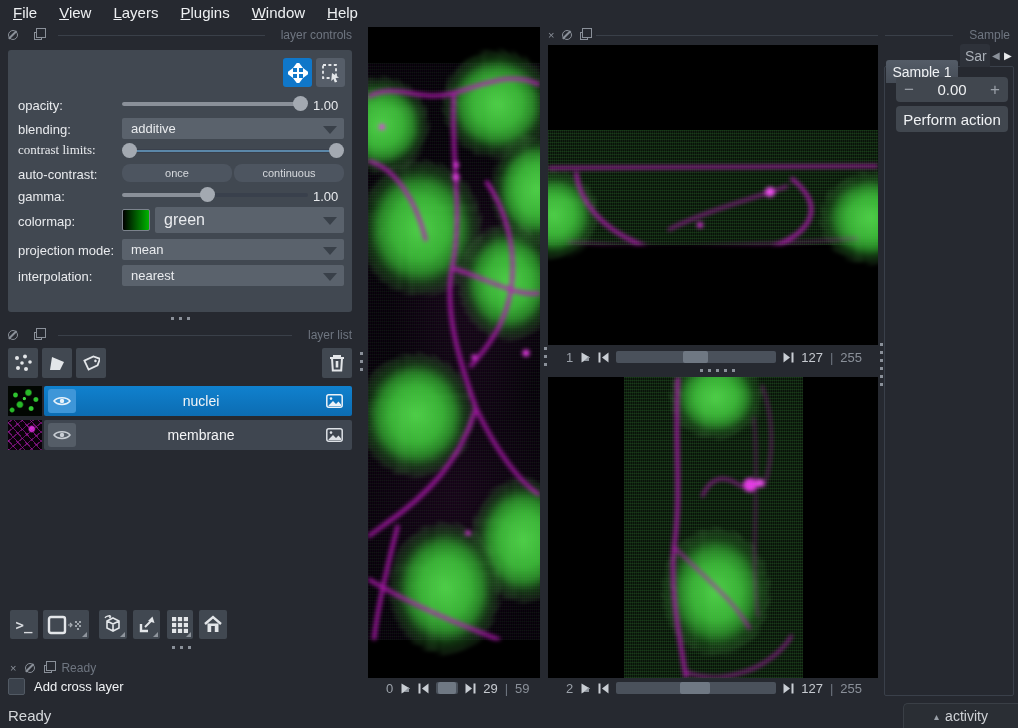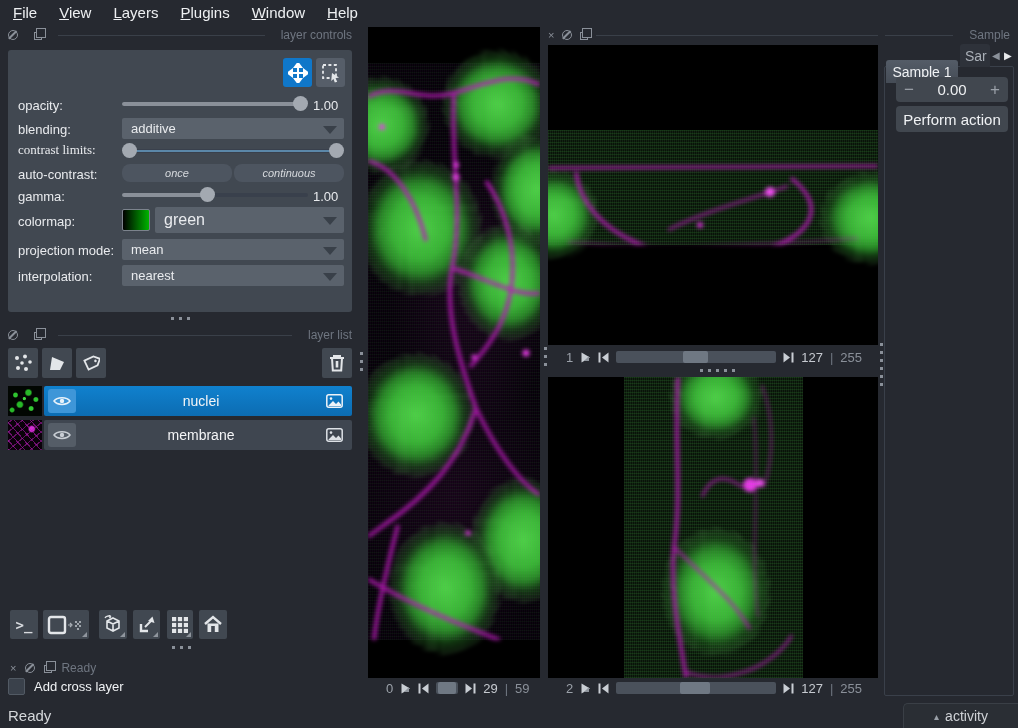--- a/index.html
+++ b/index.html
@@ -33,21 +33,21 @@
   .lc-value { position:absolute; font-size:13px; color:#e9ebee; }
   .dropdown { position:absolute; background:#5a626c; border-radius:2px; display:flex; align-items:center;
     padding-left:9px; font-size:13px; color:#e9ebee; }
   .dd-arrow { position:absolute; right:7px; top:50%; margin-top:-3px; width:0; height:0;
     border-left:7px solid transparent; border-right:7px solid transparent; border-top:8px solid #394049; }
   .hslider { position:absolute; height:15px; }
   .hs-track { position:absolute; left:0; right:0; top:6px; height:4px; background:#39404c; border-radius:2px; }
   .hs-fill { position:absolute; left:0; top:6px; height:4px; background:#8a9099; border-radius:2px; }
   .hs-handle { position:absolute; top:0; width:15px; height:15px; border-radius:50%; background:#a3a9b1; }
   .ac-btn { position:absolute; height:18px; background:#4d5560; border-radius:8px; font-size:11px;
-    color:#d6d9dd; display:flex; align-items:center; justify-content:center;font-style:italic; }
+    color:#d6d9dd; display:flex; align-items:center; justify-content:center; }
   .tool-btn { position:absolute; background:#565e69; border-radius:3px; display:flex;
     align-items:center; justify-content:center; }
 
   
   .ll-btn { position:absolute; width:30px; height:30px; background:#414851; border-radius:2px;
     display:flex; align-items:center; justify-content:center; }
   .layer-row { position:absolute; left:8px; width:344px; height:30px; display:flex; align-items:center; }
   .thumb { width:34px; height:30px; flex:0 0 34px; background:#000; }
   .thumb-nuclei { background:
     radial-gradient(circle 3px at 22% 30%, #2fc42f 60%, transparent), radial-gradient(circle 4px at 60% 22%, #28b828 60%, transparent),

